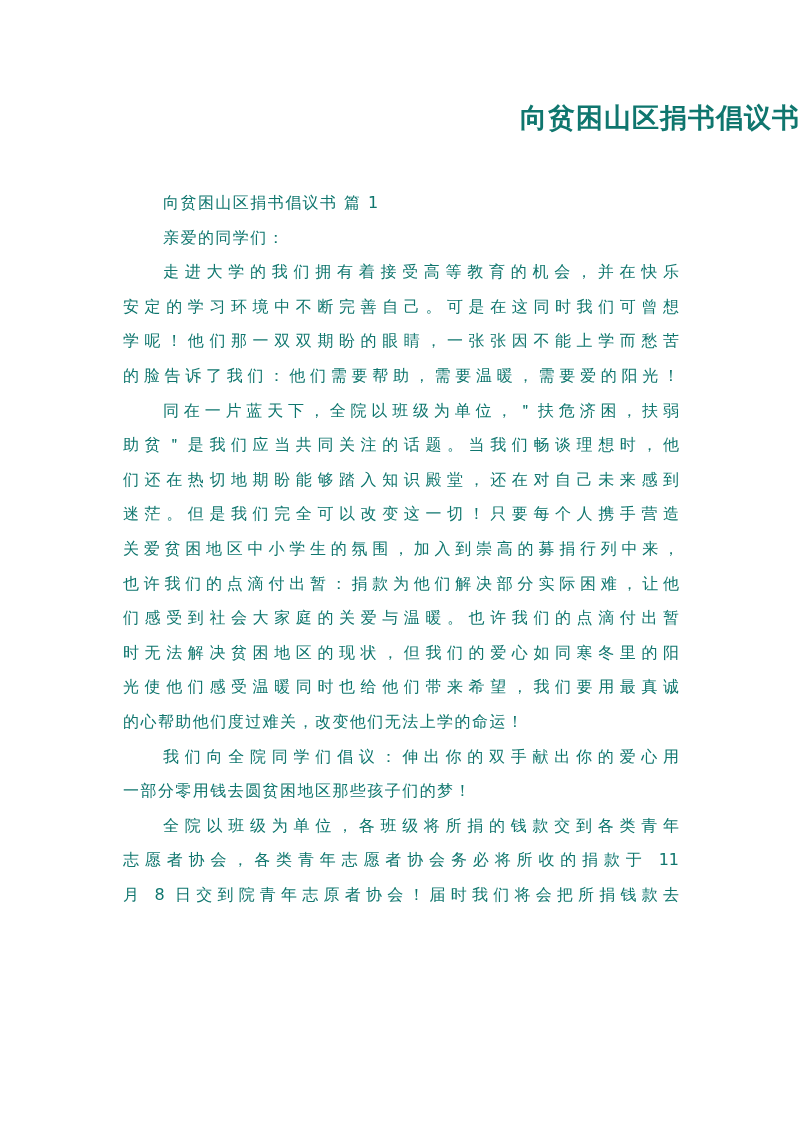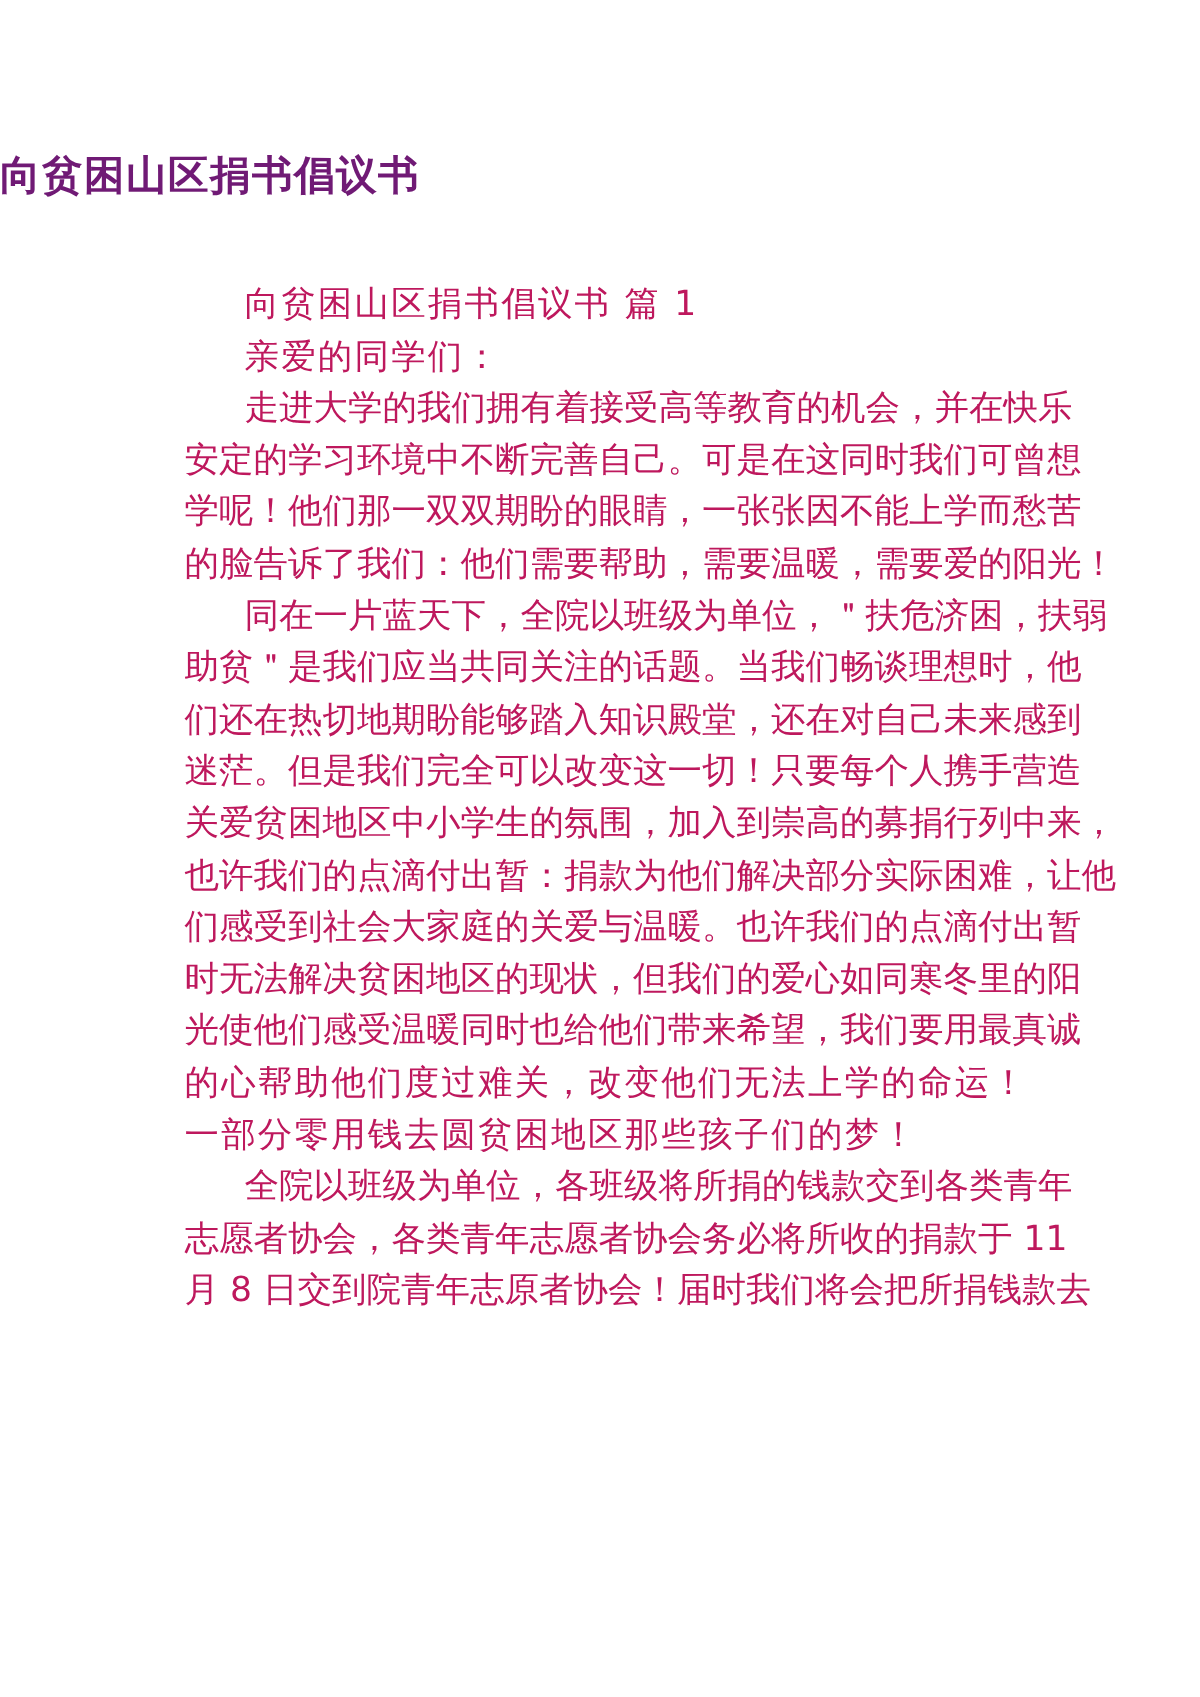--- a/index.html
+++ b/index.html
@@ -21,41 +21,41 @@
     top: 0;
     width: 800px;
     height: 1131px;
     background: #ffffff;
   }
   .doc-title {
     position: absolute;
     left: 0;
     top: 98px;
     width: 800px;
-    text-align: left;
+    text-align: right;
     font-size: 27px;
     font-weight: bold;
     letter-spacing: 1px;
-    color: #701a75;
+    color: #0f766e;
     line-height: 40px;
   }
   .body-text {
     position: absolute;
     left: 123px;
     top: 186px;
     width: 556px;
   }
   .line {
     height: 34.6px;
     line-height: 34.6px;
-    font-size: 23px;
+    font-size: 16px;
     white-space: nowrap;
     overflow: visible;
     letter-spacing: 1.45px;
-    color: #be185d;
+    color: #0f766e;
   }
   .line.indent {
     padding-left: 40px;
   }
   .line.justify {
     text-align: justify;
     text-align-last: justify;
     letter-spacing: 0;
   }
   .line.indent.justify {
@@ -78,18 +78,19 @@
     <div class="line indent justify">同在一片蓝天下，全院以班级为单位，＂扶危济困，扶弱</div>
     <div class="line justify">助贫＂是我们应当共同关注的话题。当我们畅谈理想时，他</div>
     <div class="line justify">们还在热切地期盼能够踏入知识殿堂，还在对自己未来感到</div>
     <div class="line justify">迷茫。但是我们完全可以改变这一切！只要每个人携手营造</div>
     <div class="line justify">关爱贫困地区中小学生的氛围，加入到崇高的募捐行列中来，</div>
     <div class="line justify">也许我们的点滴付出暂：捐款为他们解决部分实际困难，让他</div>
     <div class="line justify">们感受到社会大家庭的关爱与温暖。也许我们的点滴付出暂</div>
     <div class="line justify">时无法解决贫困地区的现状，但我们的爱心如同寒冬里的阳</div>
     <div class="line justify">光使他们感受温暖同时也给他们带来希望，我们要用最真诚</div>
     <div class="line">的心帮助他们度过难关，改变他们无法上学的命运！</div>
+    <div class="line indent justify">我们向全院同学们倡议：伸出你的双手献出你的爱心用</div>
     <div class="line">一部分零用钱去圆贫困地区那些孩子们的梦！</div>
     <div class="line indent justify">全院以班级为单位，各班级将所捐的钱款交到各类青年</div>
     <div class="line justify">志愿者协会，各类青年志愿者协会务必将所收的捐款于 11</div>
     <div class="line justify">月 8 日交到院青年志原者协会！届时我们将会把所捐钱款去</div>
   </div>
 </div>
 
 </body></html>

